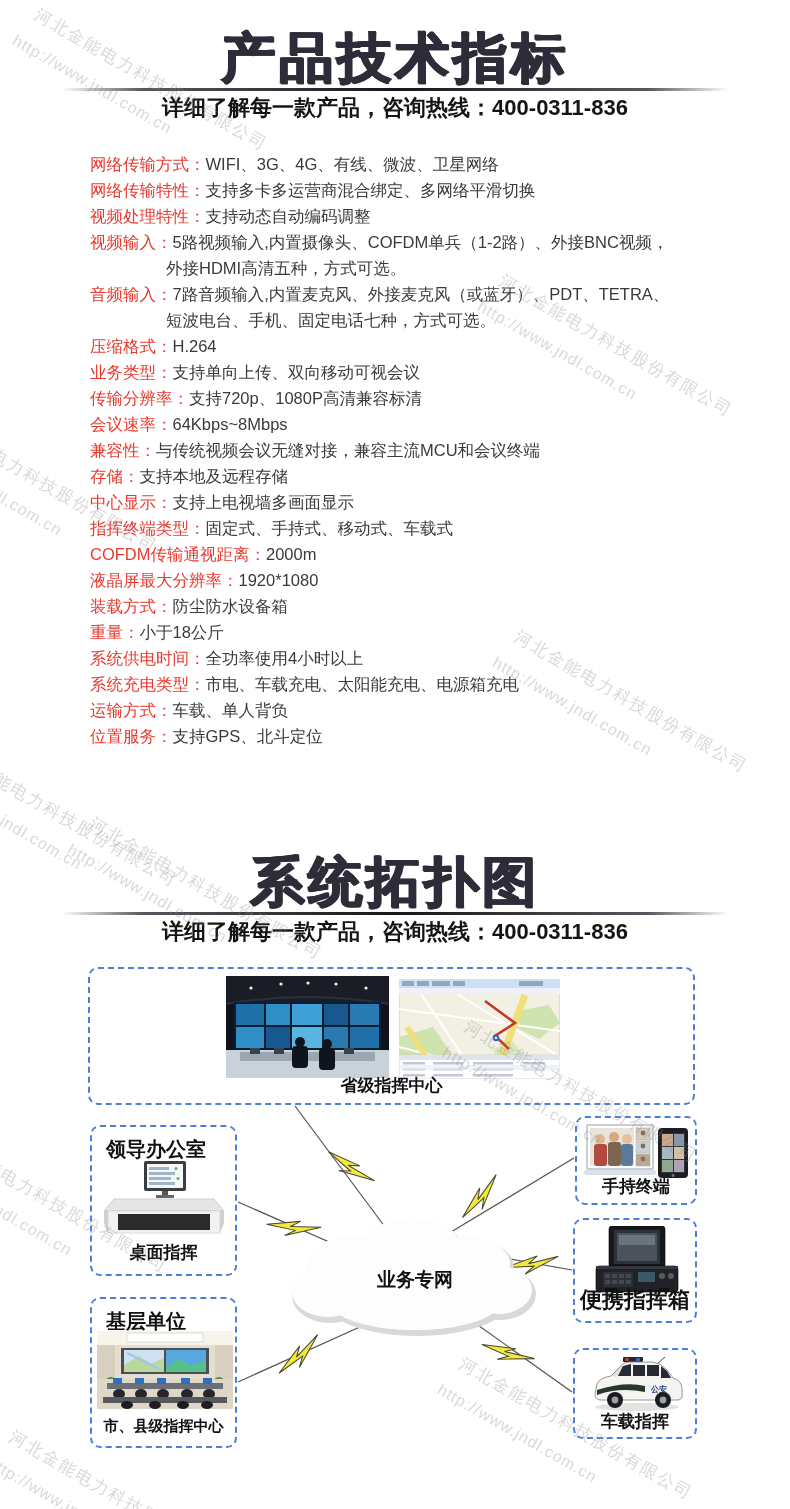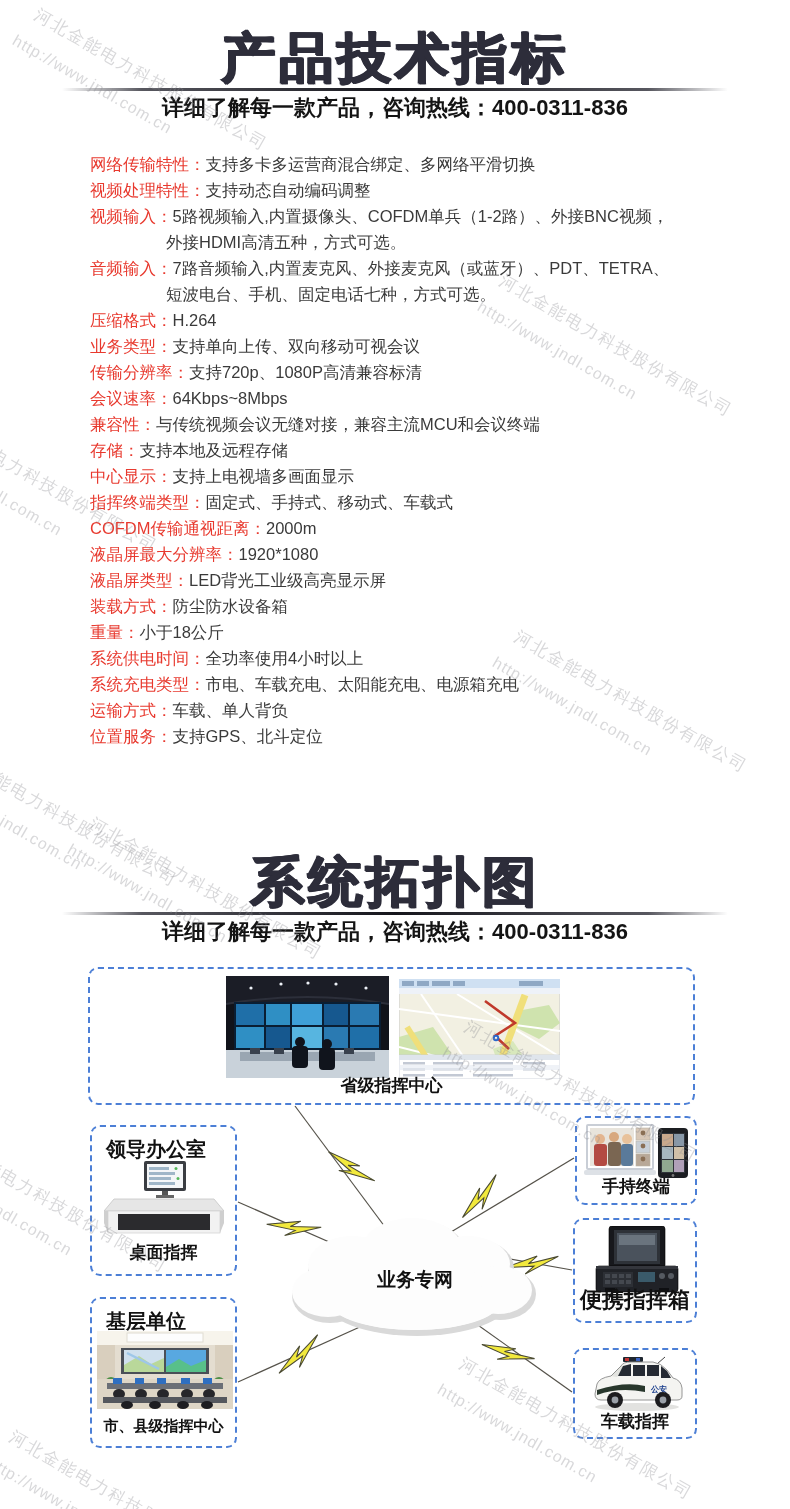--- a/index.html
+++ b/index.html
@@ -59,37 +59,37 @@
 </head>
 <body>
 
 <div id="page">
 
   <div class="sec-title" style="top:22px;">产品技术指标</div>
   <div class="divider" style="top:88px;"></div>
   <div class="sec-sub" style="top:93px;">详细了解每一款产品，咨询热线：400-0311-836</div>
 
   <div id="spec-list">
+      <div class="spec-row"><span class="spec-label">网络传输方式：</span><span class="spec-value">WIFI、3G、4G、有线、微波、卫星网络</span></div>
       <div class="spec-row"><span class="spec-label">网络传输特性：</span><span class="spec-value">支持多卡多运营商混合绑定、多网络平滑切换</span></div>
       <div class="spec-row"><span class="spec-label">视频处理特性：</span><span class="spec-value">支持动态自动编码调整</span></div>
       <div class="spec-row"><span class="spec-label">视频输入：</span><span class="spec-value">5路视频输入,内置摄像头、COFDM单兵（1-2路）、外接BNC视频，
 外接HDMI高清五种，方式可选。</span></div>
       <div class="spec-row"><span class="spec-label">音频输入：</span><span class="spec-value">7路音频输入,内置麦克风、外接麦克风（或蓝牙）、PDT、TETRA、
 短波电台、手机、固定电话七种，方式可选。</span></div>
       <div class="spec-row"><span class="spec-label">压缩格式：</span><span class="spec-value">H.264</span></div>
       <div class="spec-row"><span class="spec-label">业务类型：</span><span class="spec-value">支持单向上传、双向移动可视会议</span></div>
       <div class="spec-row"><span class="spec-label">传输分辨率：</span><span class="spec-value">支持720p、1080P高清兼容标清</span></div>
       <div class="spec-row"><span class="spec-label">会议速率：</span><span class="spec-value">64Kbps~8Mbps</span></div>
       <div class="spec-row"><span class="spec-label">兼容性：</span><span class="spec-value">与传统视频会议无缝对接，兼容主流MCU和会议终端</span></div>
       <div class="spec-row"><span class="spec-label">存储：</span><span class="spec-value">支持本地及远程存储</span></div>
       <div class="spec-row"><span class="spec-label">中心显示：</span><span class="spec-value">支持上电视墙多画面显示</span></div>
       <div class="spec-row"><span class="spec-label">指挥终端类型：</span><span class="spec-value">固定式、手持式、移动式、车载式</span></div>
       <div class="spec-row"><span class="spec-label">COFDM传输通视距离：</span><span class="spec-value">2000m</span></div>
       <div class="spec-row"><span class="spec-label">液晶屏最大分辨率：</span><span class="spec-value">1920*1080</span></div>
-      <div class="spec-row"><span class="spec-label">液晶屏类型：</span><span class="spec-value">LED背光工业级高亮显示屏</span></div>
       <div class="spec-row"><span class="spec-label">装载方式：</span><span class="spec-value">防尘防水设备箱</span></div>
       <div class="spec-row"><span class="spec-label">重量：</span><span class="spec-value">小于18公斤</span></div>
       <div class="spec-row"><span class="spec-label">系统供电时间：</span><span class="spec-value">全功率使用4小时以上</span></div>
       <div class="spec-row"><span class="spec-label">系统充电类型：</span><span class="spec-value">市电、车载充电、太阳能充电、电源箱充电</span></div>
       <div class="spec-row"><span class="spec-label">运输方式：</span><span class="spec-value">车载、单人背负</span></div>
       <div class="spec-row"><span class="spec-label">位置服务：</span><span class="spec-value">支持GPS、北斗定位</span></div>
     </div>
 
   <div class="sec-title" style="top:846px;">系统拓扑图</div>
   <div class="divider" style="top:912px;"></div>

